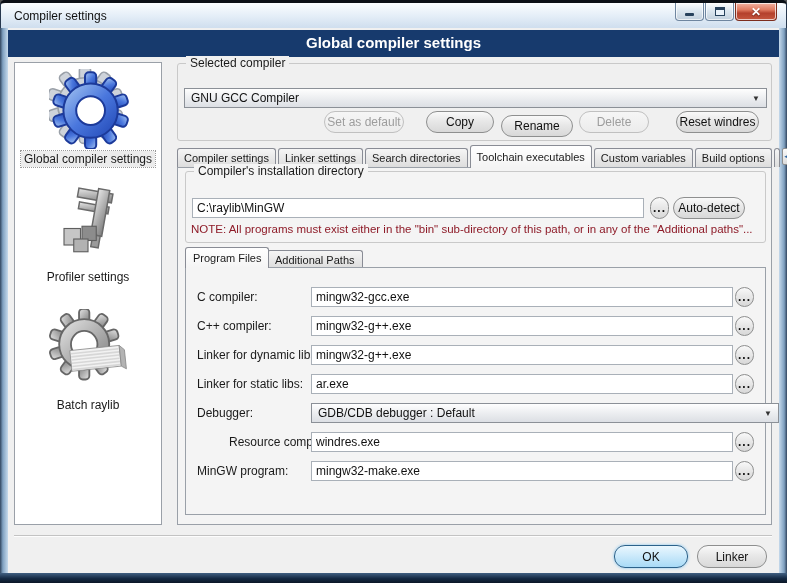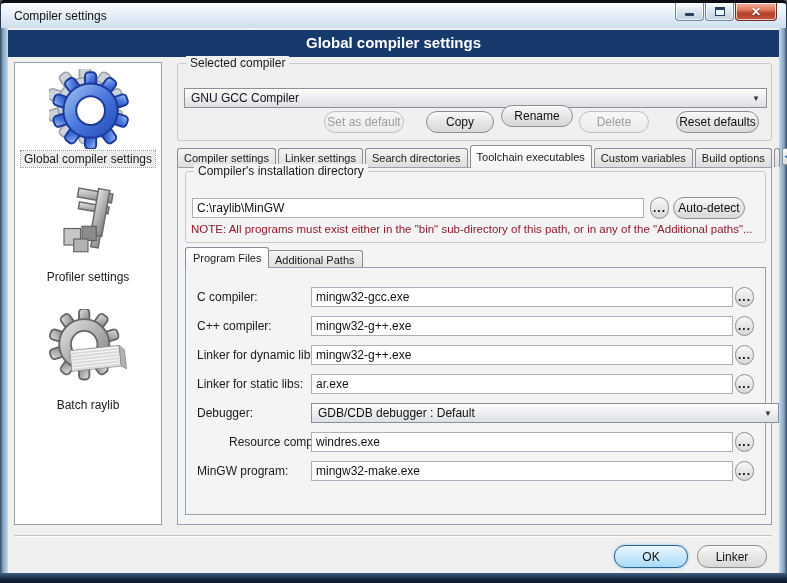--- a/index.html
+++ b/index.html
@@ -188,23 +188,23 @@
     </div>
 
     <div class="groupbox" style="left:169px; top:35px; width:595px; height:78px;">
       <span class="legend" style="background:#f0f0f0;">Selected compiler</span>
       <div class="combo" style="left:6px; top:24px; width:583px;">
         <span>GNU GCC Compiler</span>
           <span class="arrow">▼</span>
       </div>
       <div class="btn disabled" style="left:146px; top:47px; width:80px;">Set as default</div>
       <div class="btn" style="left:248px; top:47px; width:68px;">Copy</div>
-      <div class="btn" style="left:323px; top:41px; width:72px;text-align:right;">Rename</div>
+      <div class="btn" style="left:323px; top:51px; width:72px;text-align:right;">Rename</div>
       <div class="btn disabled" style="left:401px; top:47px; width:70px;">Delete</div>
-      <div class="btn" style="left:498px; top:47px; width:83px;">Reset defaults</div>
+      <div class="btn" style="left:498px; top:47px; width:83px;">Reset windres</div>
     </div>
 
     <div class="tabs">
       <div class="tab">Compiler settings</div>
       <div class="tab">Linker settings</div>
       <div class="tab">Search directories</div>
       <div class="tab active">Toolchain executables</div>
       <div class="tab">Custom variables</div>
       <div class="tab">Build options</div>
       <div class="tab sliver"></div>

